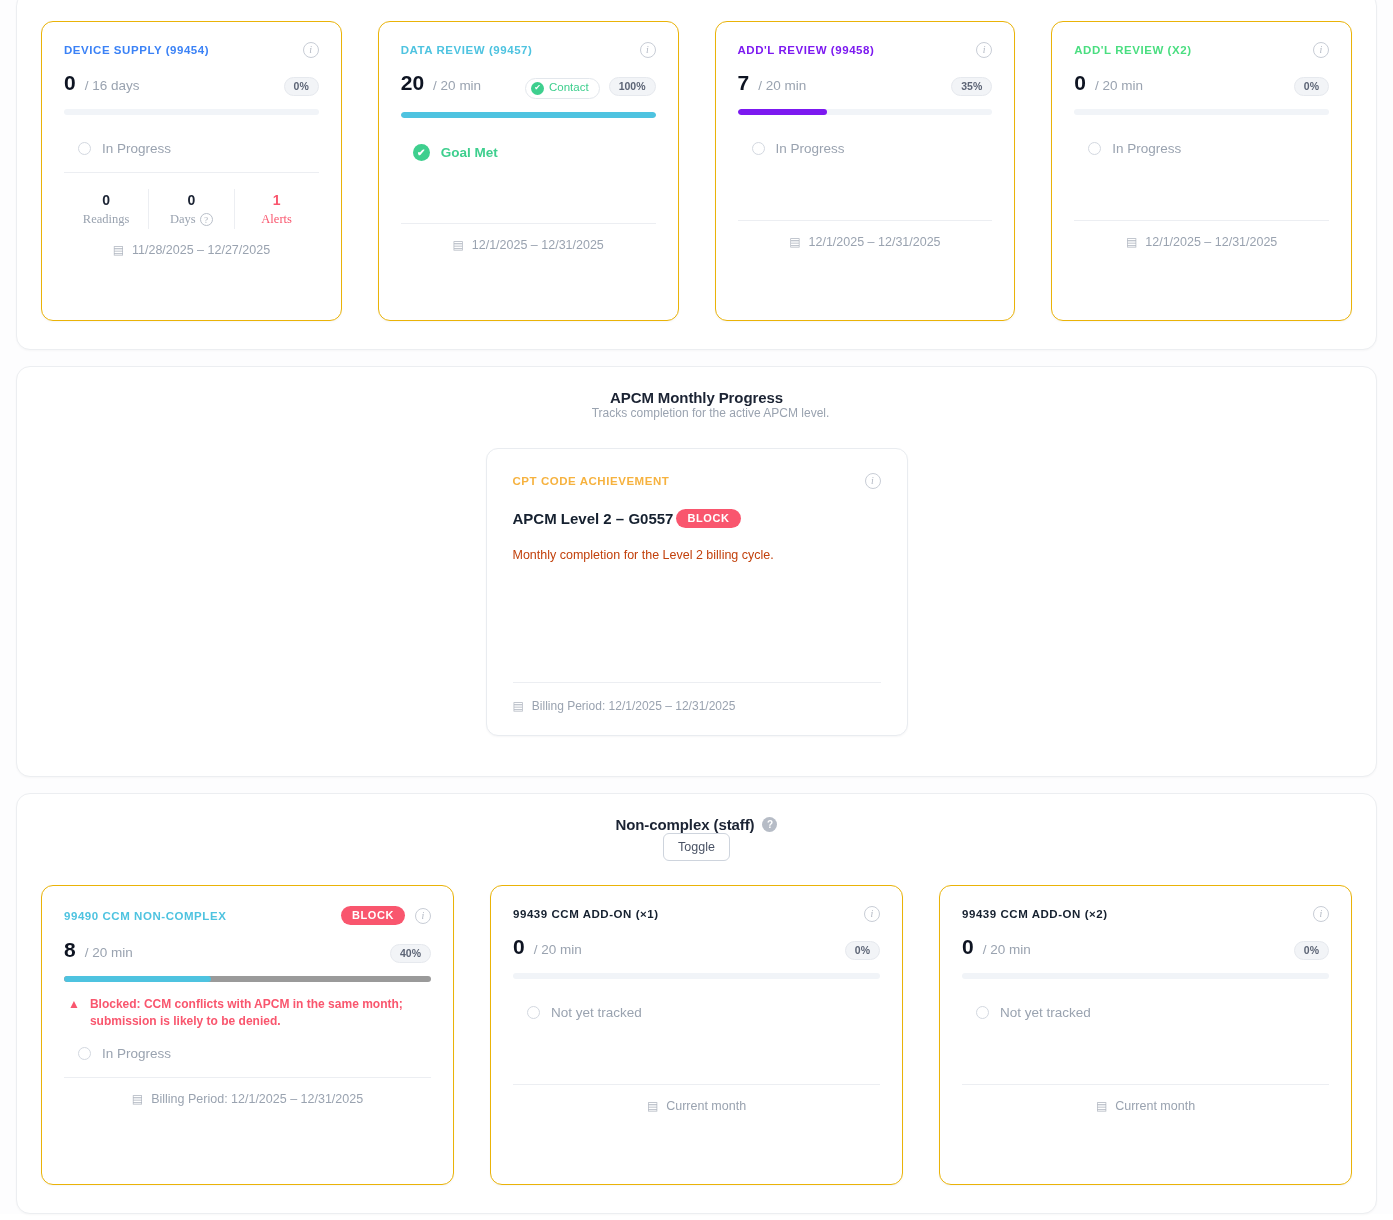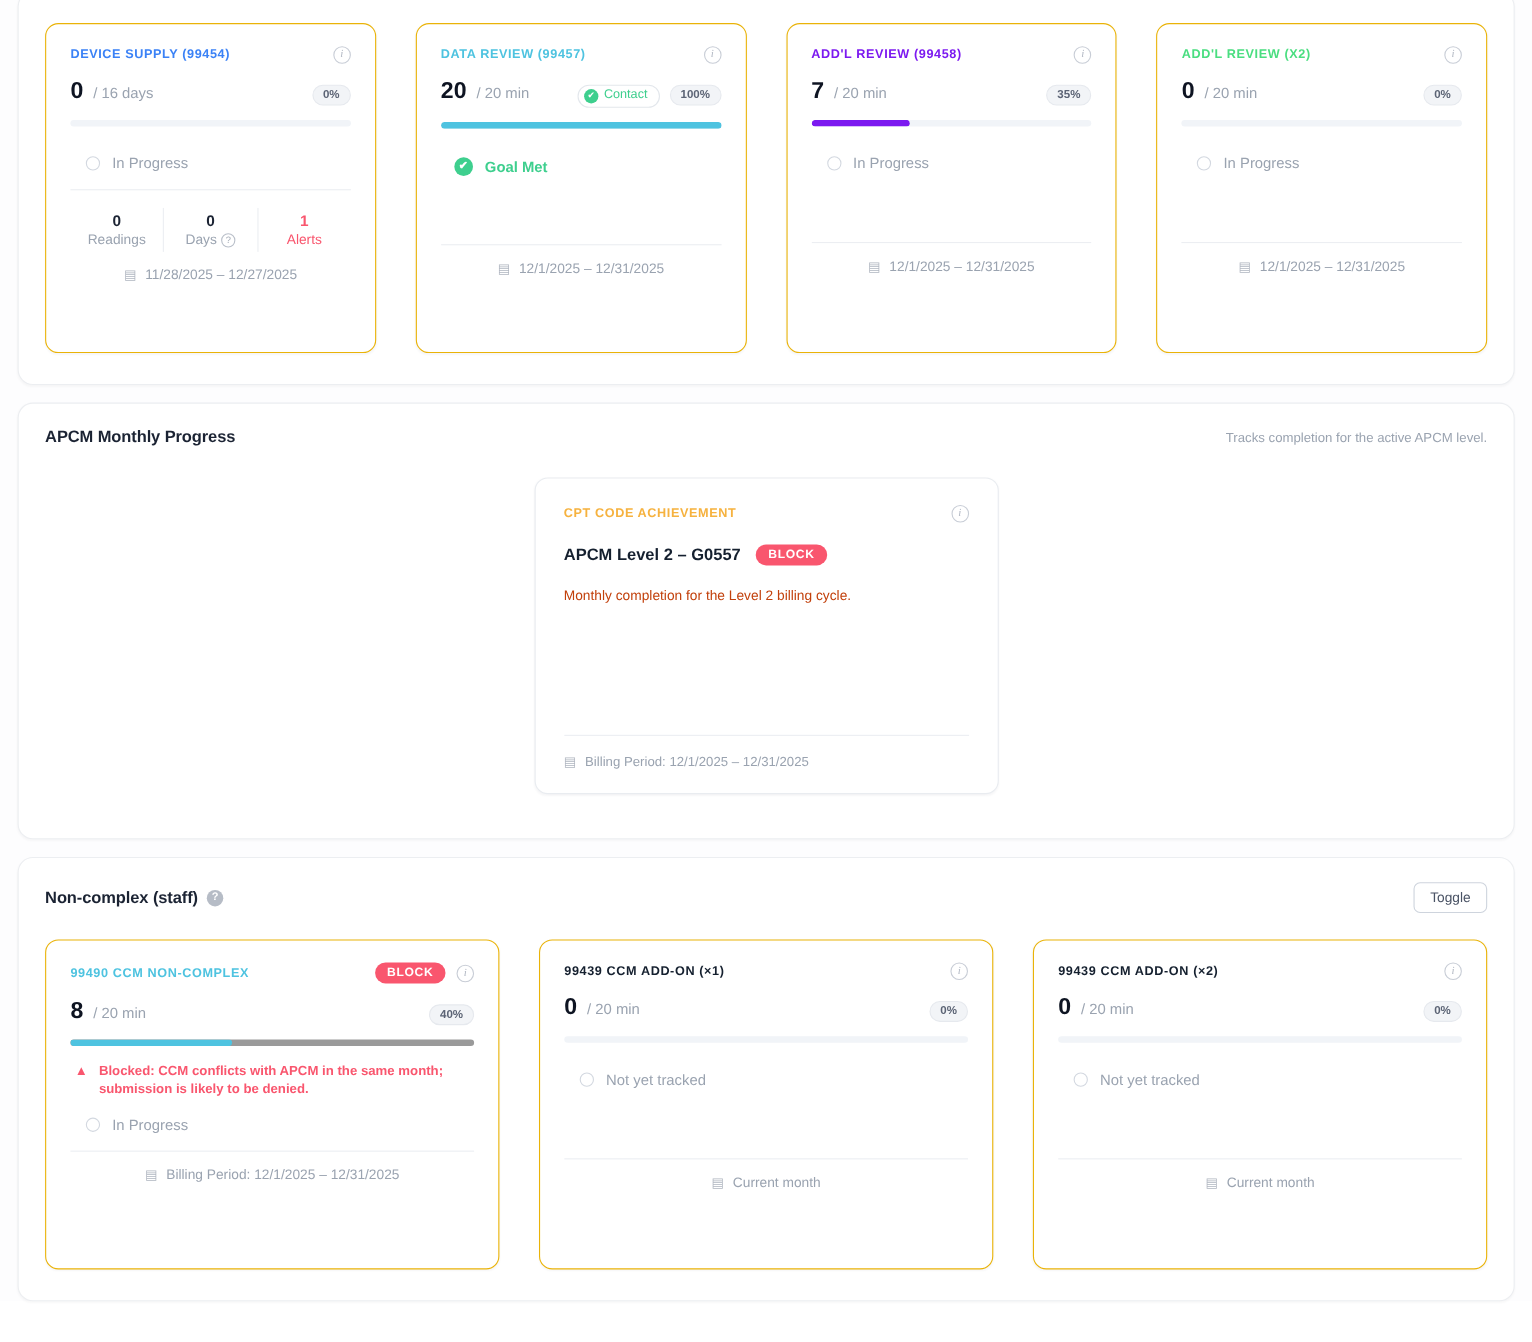--- a/index.html
+++ b/index.html
@@ -21,20 +21,21 @@
     margin: 0 16px 16px 16px;
     box-shadow: 0 1px 2px rgba(16,24,40,0.03);
   }
   .panel.first { margin-top: -8px; padding-top: 8px; border-top-left-radius: 14px; border-top-right-radius: 14px; }
 
   .panel-head {
     display: flex;
     align-items: center;
     justify-content: space-between;
     padding: 22px 24px 4px 24px;
+    flex-direction: column;
   }
   .panel-title {
     font-size: 15px;
     font-weight: 700;
     color: #1b2333;
     letter-spacing: -0.1px;
     display: flex;
     align-items: center;
     gap: 8px;
   }
@@ -249,21 +250,21 @@
   }
   .stat {
     flex: 1 1 0;
     text-align: center;
     padding: 2px 4px;
   }
   .stat + .stat { border-left: 1px solid #eceef2; }
   .stat-num { font-size: 14px; font-weight: 700; color: #1b2333; line-height: 1.35; }
   .stat-lbl {
     font-size: 12.5px; color: #9aa3b0;
-    display: inline-flex; align-items: center; gap: 4px; justify-content: center;
+    display: inline-flex; align-items: center; gap: 4px; justify-content: center; font-family: Liberation Serif, serif;
   }
   .stat.alert .stat-num, .stat.alert .stat-lbl { color: #f9566e; }
   .q-icon {
     width: 13px; height: 13px; border-radius: 50%;
     border: 1.1px solid #b9bfc9; color: #a4abb6;
     font-size: 8.5px; display: inline-flex; align-items: center; justify-content: center;
     line-height: 1;
   }
 
   
@@ -293,21 +294,21 @@
     padding: 24px 26px 22px 26px;
     box-shadow: 0 1px 2px rgba(16,24,40,0.04);
     display: flex;
     flex-direction: column;
     min-height: 288px;
   }
   .apcm-label {
     font-size: 11.5px; font-weight: 700; letter-spacing: 0.55px;
     text-transform: uppercase; color: #f6b23f;
   }
-  .apcm-title-row { display: flex; align-items: center; gap: 14px; margin-top: 8px; }
+  .apcm-title-row { display: flex; align-items: center; gap: 3px; margin-top: 8px; }
   .apcm-title { font-size: 15px; font-weight: 700; color: #15202f; }
   .apcm-bar-row { display: flex; align-items: center; gap: 14px; margin-top: 24px; }
   .apcm-bar { flex: 1 1 auto; height: 9px; border-radius: 999px; background: #f1f4f8; overflow: hidden; }
   .apcm-desc { font-size: 12.5px; color: #c2410c; margin-top: 20px; }
   .apcm-foot {
     display: flex; align-items: center; gap: 8px;
     font-size: 12px; color: #9aa3b0;
     border-top: 1px solid #eceef2;
     padding-top: 16px; margin-top: 22px;
   }

